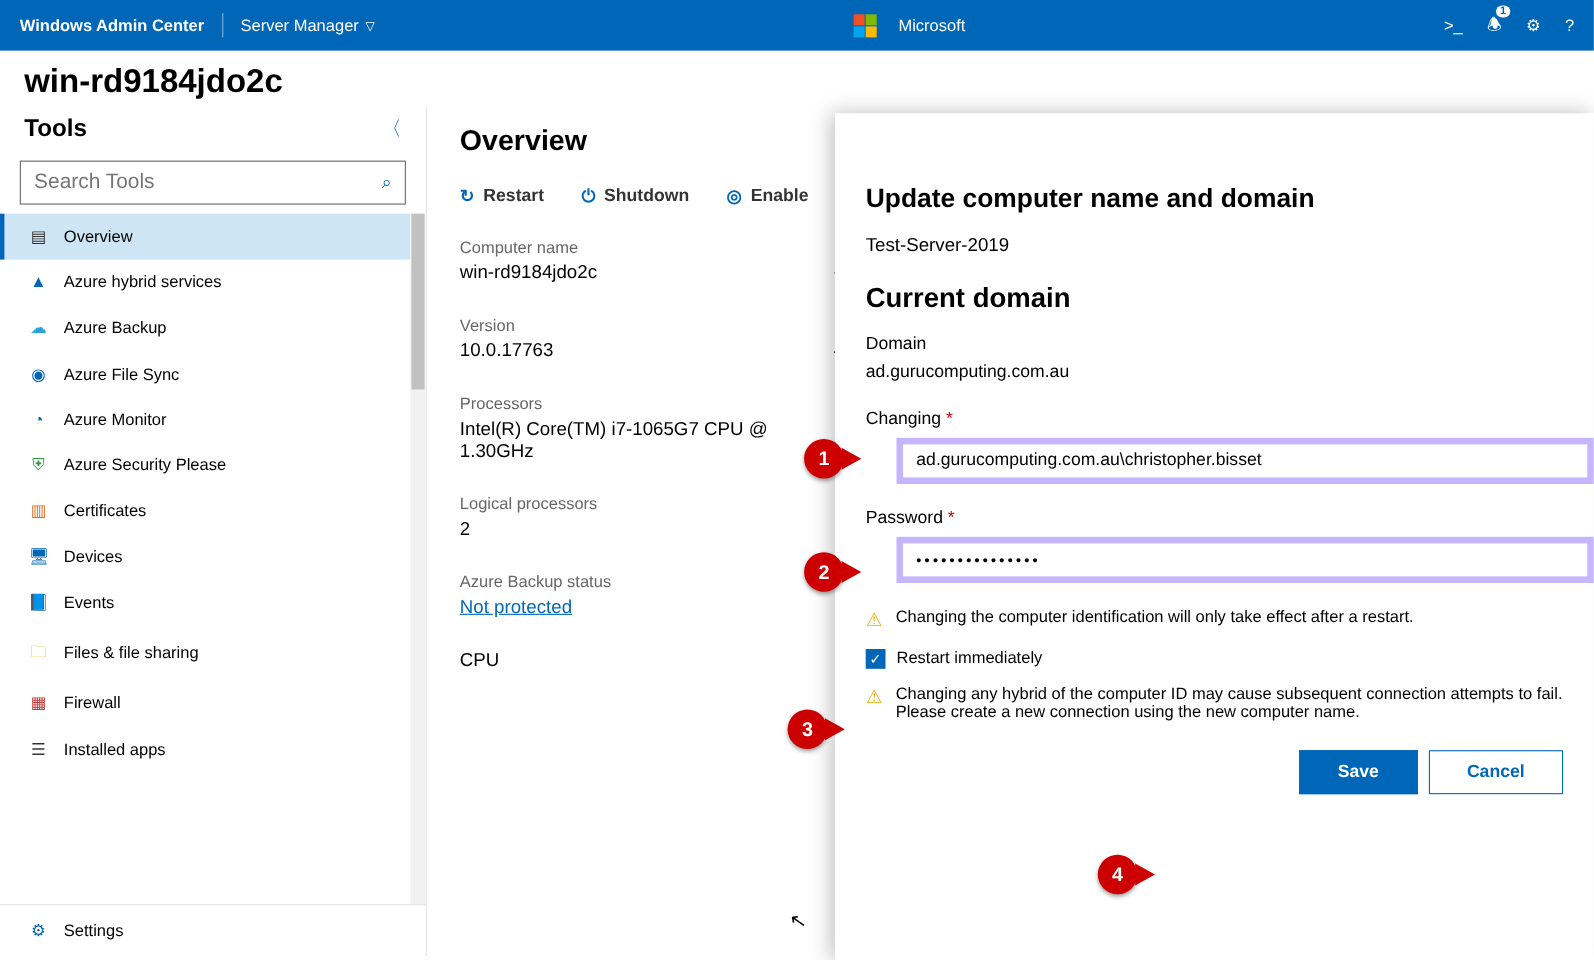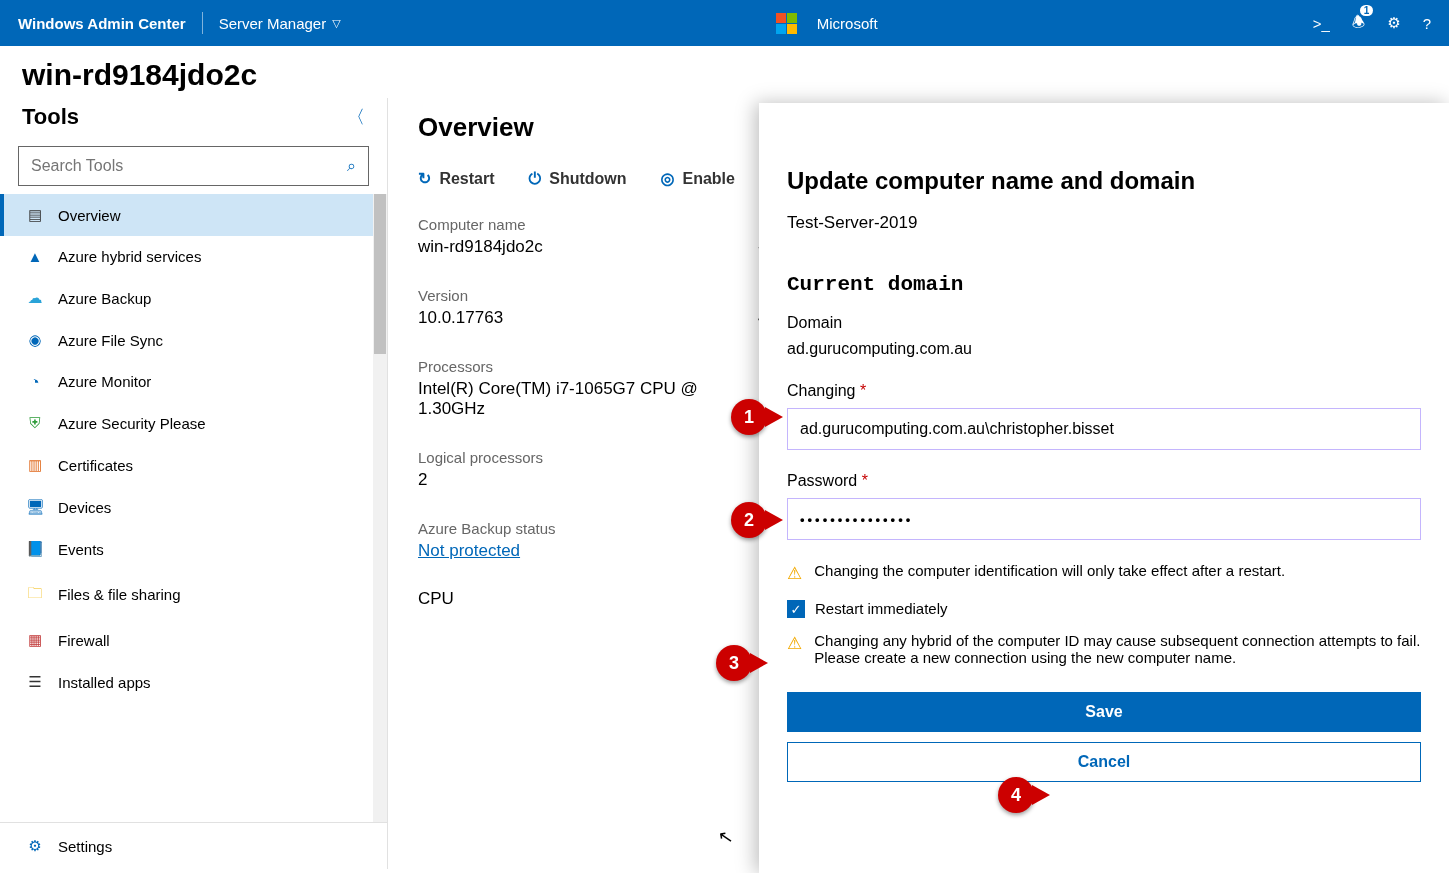--- a/index.html
+++ b/index.html
@@ -24,21 +24,21 @@
 .server-name { font-size: 30px; font-weight: 700; padding: 12px 22px 6px; }
 
 .workspace { display: flex; height: calc(100% - 46px - 56px); }
 
 
 .tools { width: 388px; border-right: 1px solid #e1e1e1; display: flex; flex-direction: column; }
 .tools-head { display: flex; align-items: center; justify-content: space-between; padding: 6px 22px 10px; }
 .tools-head h2 { font-size: 22px; font-weight: 600; }
 .tools-head .collapse { color: #0067b8; font-size: 18px; cursor: pointer; }
 .search-wrap { margin: 6px 18px 8px; border: 1px solid #666; height: 40px; display: flex; align-items: center; padding: 0 12px; }
-.search-wrap input { flex: 1; border: none; outline: none; font-size: 16px; color: #666; }
+.search-wrap input { flex: 1; border: none; outline: none; font-size: 19px; color: #666; }
 .search-wrap .sicon { color: #0067b8; }
 
 .tool-list { flex: 1; overflow: hidden; position: relative; }
 .tool-list .scroll { position: absolute; inset: 0 14px 0 0; overflow: hidden; }
 .tool-item { display: flex; align-items: center; gap: 14px; padding: 12px 22px; font-size: 15px; cursor: pointer; border-left: 4px solid transparent; }
 .tool-item.active { background: #cee5f6; border-left-color: #0067b8; }
 .tool-item .ticon { width: 18px; text-align: center; }
 .scrollbar-track { position: absolute; right: 0; top: 0; bottom: 0; width: 14px; background: #f1f1f1; }
 .scrollbar-thumb { position: absolute; left: 1px; right: 1px; top: 0; height: 160px; background: #c1c1c1; }
 
@@ -54,32 +54,32 @@
 .kvgrid { display: grid; grid-template-columns: 330px 1fr; row-gap: 30px; column-gap: 10px; }
 .kv .label { color: #666; font-size: 15px; margin-bottom: 4px; }
 .kv .value { font-size: 17px; }
 .kv .value.link { color: #0067b8; text-decoration: underline; cursor: pointer; }
 .cpu-label { font-size: 17px; margin-top: 28px; }
 
 
 .panel { position: absolute; top: 103px; right: 0; bottom: 0; width: 690px; background: #fff; box-shadow: -4px 0 18px rgba(0,0,0,.25); padding: 24px 28px 0 28px; overflow-y: auto; }
 .panel::-webkit-scrollbar{width:14px;} .panel::-webkit-scrollbar-thumb{background:#c1c1c1;} .panel::-webkit-scrollbar-track{background:#f1f1f1;}
 .panel h2 { font-size: 24px; font-weight: 700; margin-bottom: 18px; margin-top: 40px; }
-.panel .subname { font-size: 17px; margin-bottom: 40px; }
-.panel h3 { font-size: 21px; font-weight: 700; margin-bottom: 18px; font-family: Liberation Mono, monospace; }
+.panel .subname { font-size: 17px; margin-bottom: 24px; }
+.panel h3 { font-size: 25px; font-weight: 700; margin-bottom: 18px; }
 .panel .flabel { font-size: 16px; margin-bottom: 8px; display: block; }
 .panel .flabel .req { color: #c50000; }
 .panel .domain-static { font-size: 16px; margin-bottom: 24px; }
-.panel input[type=text], .panel input[type=password] { width: 100%; height: 42px; border: 1px solid #c4b5fd; padding: 0 12px; font-size: 16px; margin-bottom: 22px; }
+.panel input[type=text], .panel input[type=password] { width: 100%; height: 42px; border: 6px solid #c4b5fd; padding: 0 12px; font-size: 16px; margin-bottom: 22px; margin-left: 28px; }
 .panel input[type=password] { letter-spacing: 3px; font-weight: 900; font-size: 13px; }
 .warning { display: flex; gap: 12px; font-size: 15px; margin-bottom: 16px; }
 .warning .wicon { color: #f2a900; font-size: 17px; flex-shrink: 0; margin-top:1px;}
 .checkbox-row { display: flex; align-items: flex-start; gap: 10px; font-size: 15px; margin-bottom: 14px; }
 .checkbox-row .cbox { width: 18px; height: 18px; background: #0067b8; color: #fff; display: flex; align-items: center; justify-content: center; font-size: 13px; cursor: pointer; flex-shrink:0; }
-.panel-footer { display: flex; justify-content: flex-end; gap: 10px; padding: 10px 0 20px; flex-direction: column; }
+.panel-footer { display: flex; justify-content: flex-end; gap: 10px; padding: 10px 0 20px; }
 .btn { height: 40px; padding: 0 34px; font-size: 16px; font-weight: 600; cursor: pointer; border: 1px solid #0067b8; }
 .btn.primary { background: #0067b8; color: #fff; }
 .btn.secondary { background: #fff; color: #0067b8; }
 
 
 .callout { position: absolute; width: 62px; height: 36px; display:flex; align-items:center; z-index:50; }
 .callout .tail { width:0; height:0; border-top:10px solid transparent; border-bottom:10px solid transparent; border-left:18px solid #cc0000; order:2; margin-left:-2px;}
 .callout .bubble { width: 36px; height: 36px; border-radius: 50%; background: #cc0000; box-shadow: 0 2px 4px rgba(0,0,0,.4); color:#fff; font-weight:700; font-size:18px; display:flex; align-items:center; justify-content:center; order:1;}
 
 .cursor { position: absolute; left: 718px; top: 826px; font-size: 18px; color: #000; z-index: 60; transform: rotate(-10deg);}

